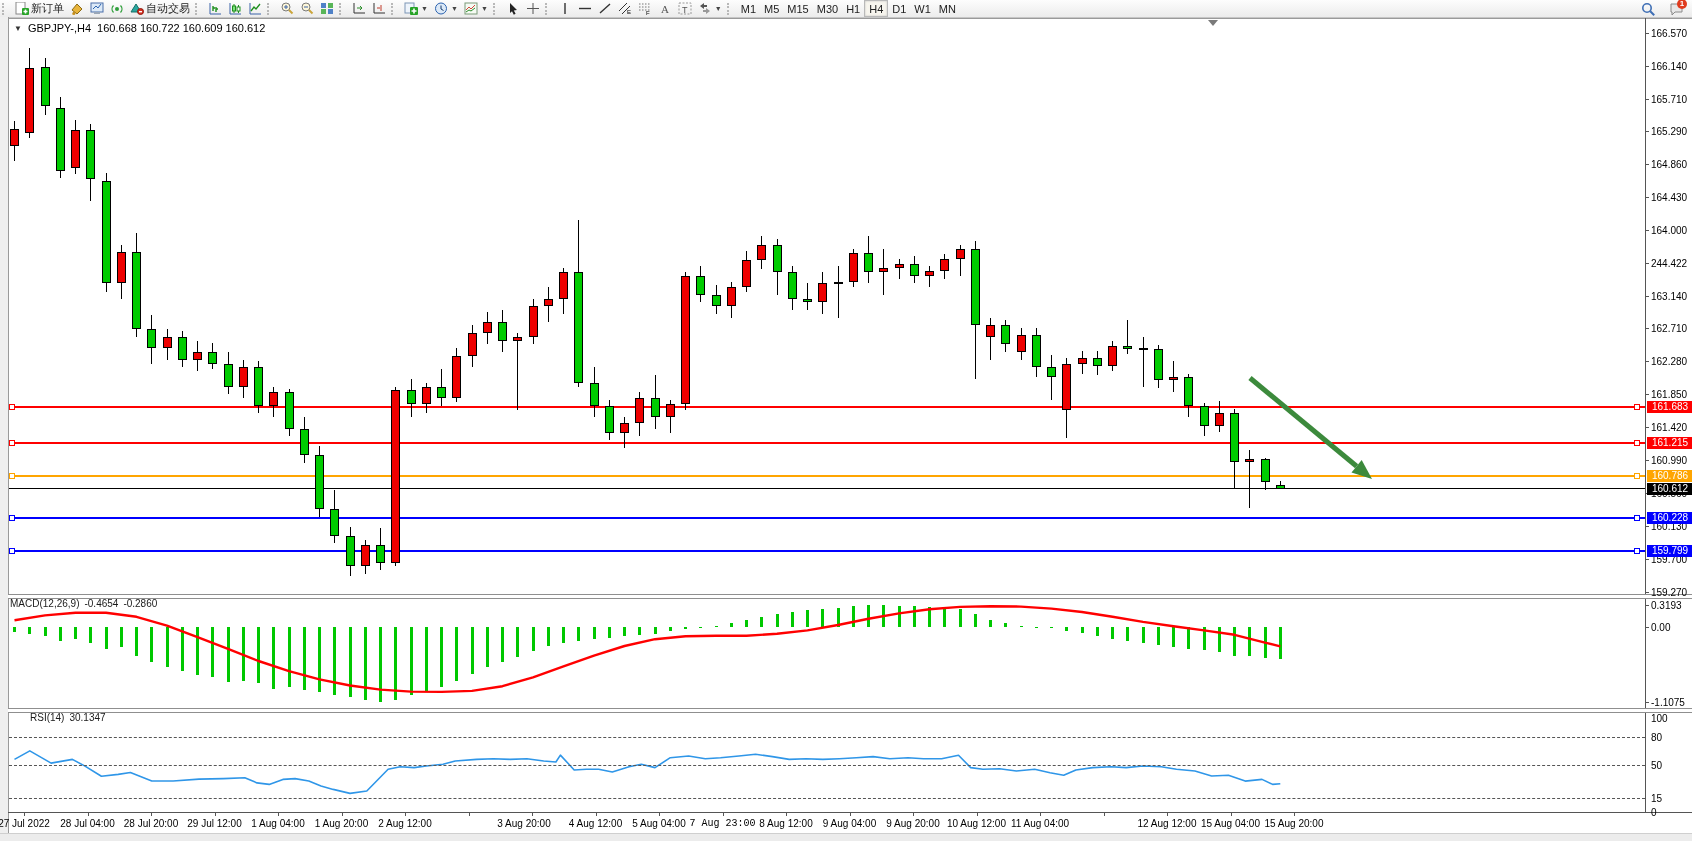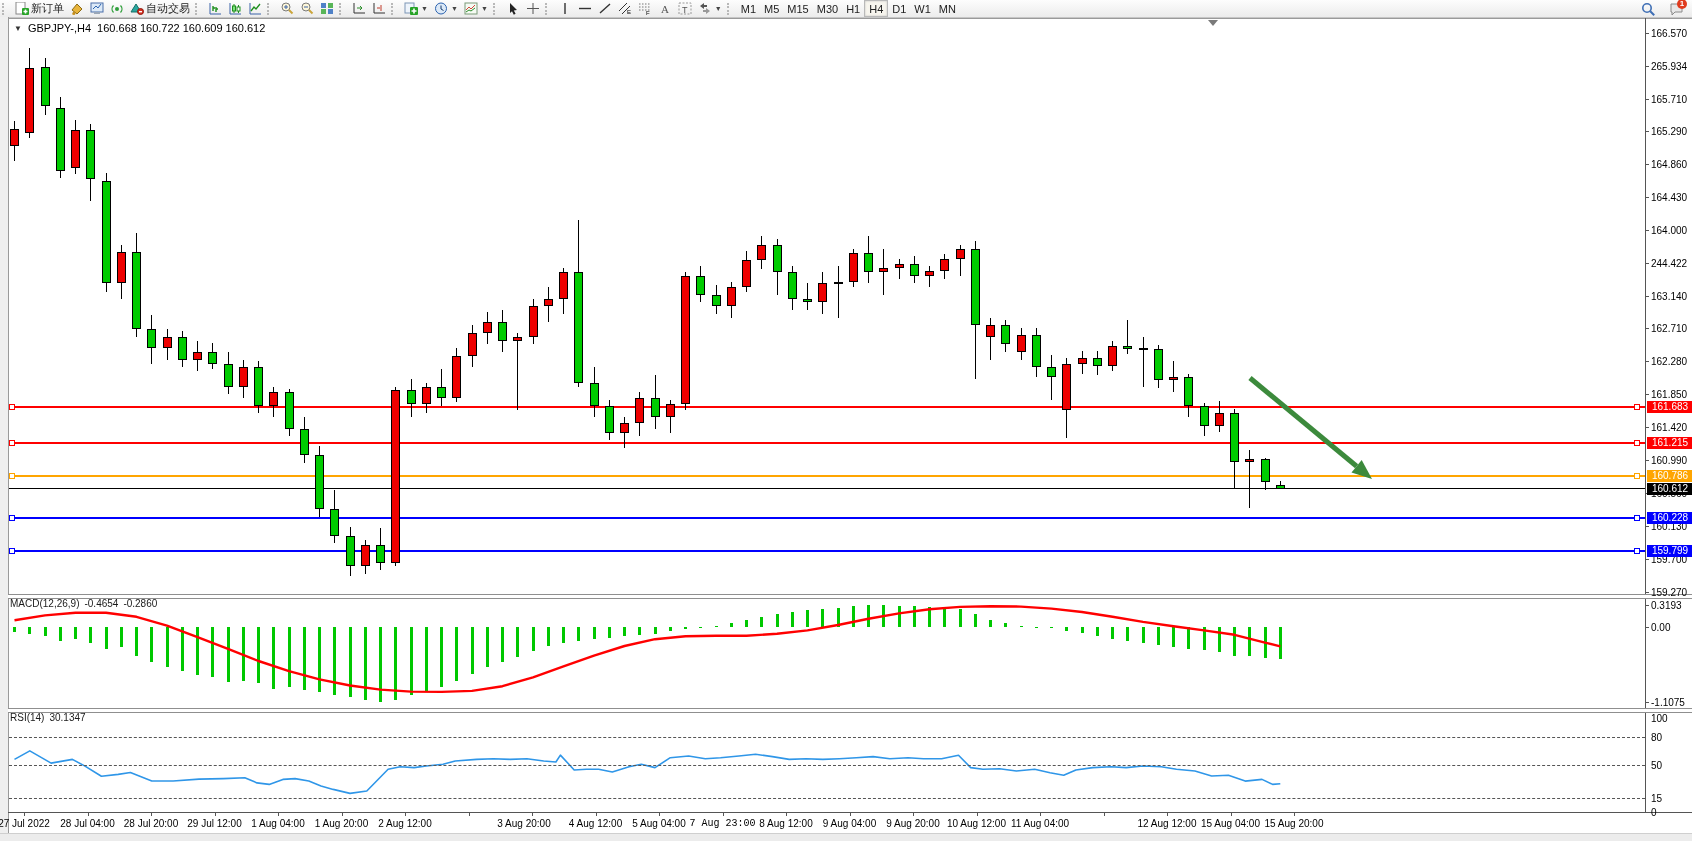--- a/index.html
+++ b/index.html
@@ -346,32 +346,32 @@
     <span class="title-tri">▼</span>
     <span>GBPJPY-,H4</span>
     <span>160.668 160.722 160.609 160.612</span>
   </div>
 
   <div class="ind-label" style="left:10px;top:598px;">
     <span>MACD(12,26,9)</span>
     <span>-0.4654</span>
     <span>-0.2860</span>
   </div>
-  <div class="ind-label" style="left:10px;top:712px;">
+  <div class="ind-label" style="left:10px;top:712px;padding-left:20px;">
     <span>RSI(14)</span>
     <span>30.1347</span>
   </div>
 
   <div id="shift-marker" class="shift-marker" style="left: 1208px;"></div>
 
   <div id="plot" style="position:absolute;left:0;top:0;width:1692px;height:841px;">
       <div class="tickdash" style="top: 33.0107px;"></div>
       <div class="ticklbl" style="top: 28.0107px;">166.570</div>
       <div class="tickdash" style="top: 65.92px;"></div>
-      <div class="ticklbl" style="top: 60.92px;">265.934</div>
+      <div class="ticklbl" style="top: 60.92px;">166.140</div>
       <div class="tickdash" style="top: 98.8293px;"></div>
       <div class="ticklbl" style="top: 93.8293px;">165.710</div>
       <div class="tickdash" style="top: 130.973px;"></div>
       <div class="ticklbl" style="top: 125.973px;">165.290</div>
       <div class="tickdash" style="top: 163.883px;"></div>
       <div class="ticklbl" style="top: 158.883px;">164.860</div>
       <div class="tickdash" style="top: 196.792px;"></div>
       <div class="ticklbl" style="top: 191.792px;">164.430</div>
       <div class="tickdash" style="top: 229.701px;"></div>
       <div class="ticklbl" style="top: 224.701px;">164.000</div>

